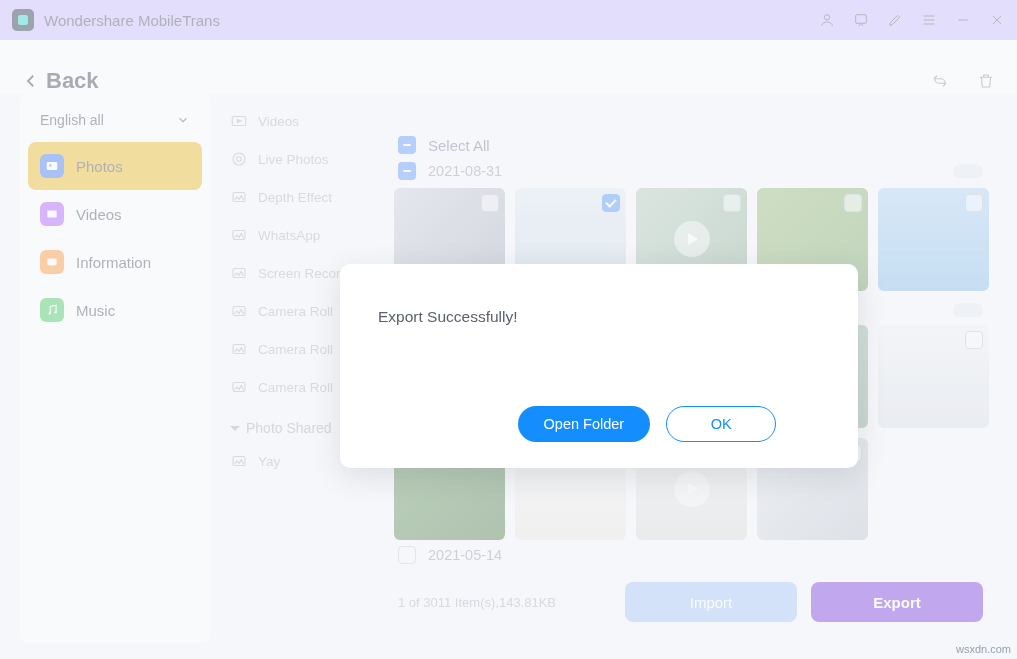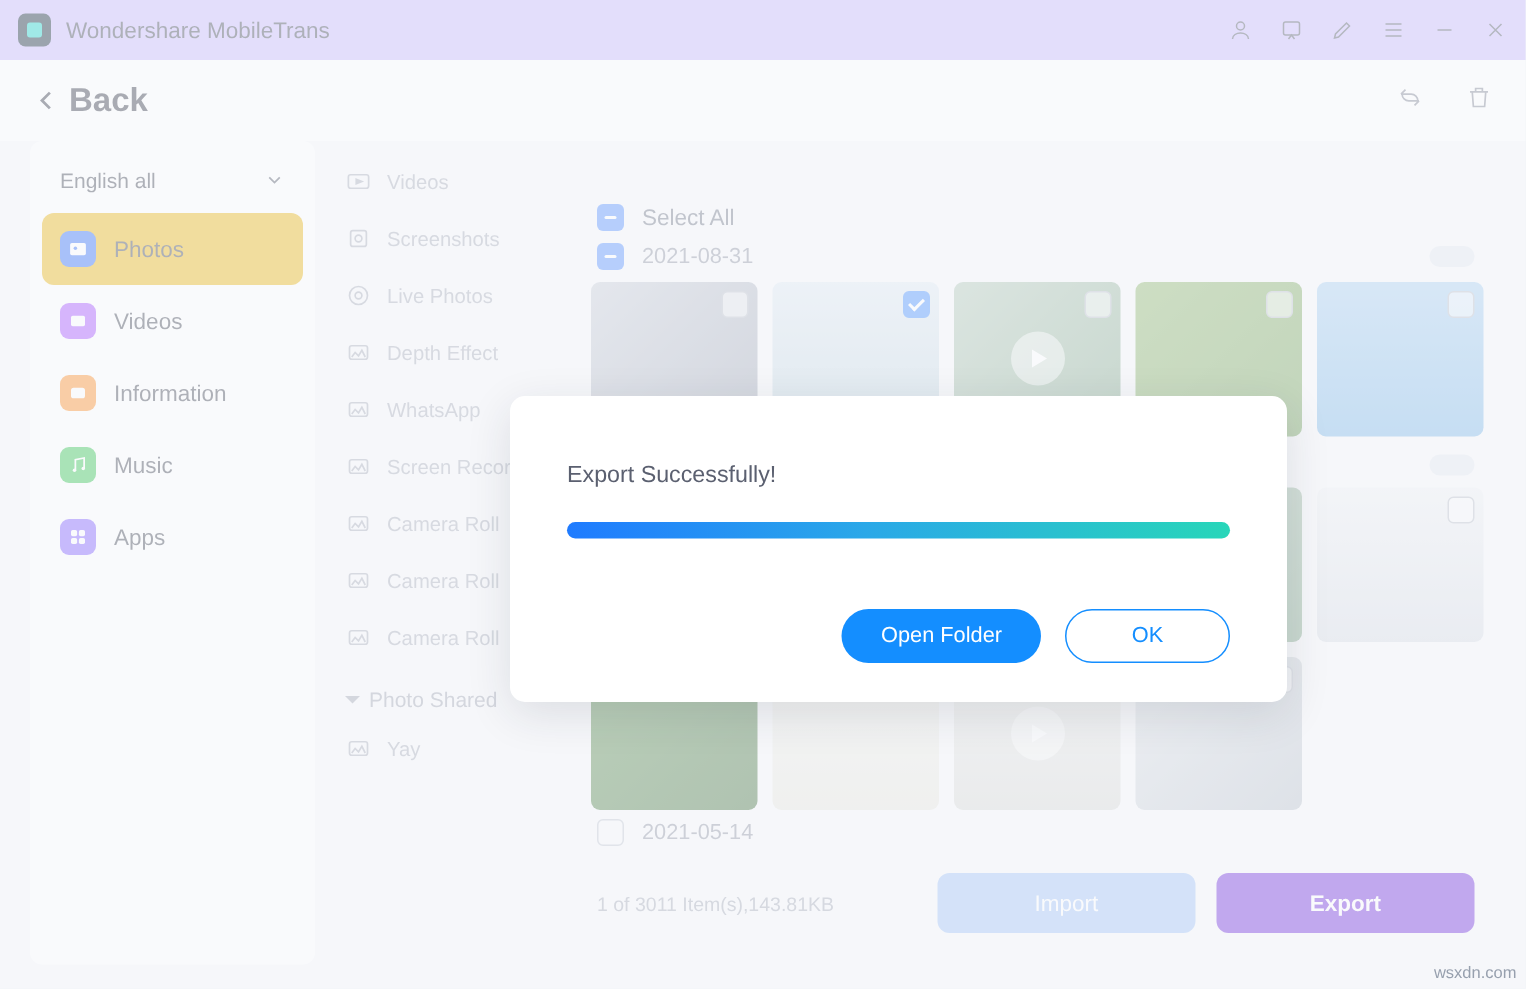--- a/index.html
+++ b/index.html
@@ -8,21 +8,21 @@
   
   .titlebar { height: 40px; display: flex; align-items: center; padding: 0 12px; background: #c4b5fd; }
   .logo { width: 22px; height: 22px; background: #0a1e30; border-radius: 5px; display:flex; align-items:center; justify-content:center; margin-right: 10px; }
   .logo-inner { width:10px; height:10px; background:#15d3c8; border-radius:2px; }
   .titlebar .appname { color:#3a4050; font-size:15px; font-weight:500; flex:1; }
   .title-actions { display:flex; gap:18px; align-items:center; color:#4c5262; }
   .title-actions span { cursor:pointer; display:inline-flex; }
   .title-actions svg { width:16px; height:16px; stroke:#4c5262; fill:none; stroke-width:1.5; }
 
   
-  .backrow { height:54px; display:flex; align-items:center; padding:0 22px; background:#fff; }
+  .backrow { height:54px; display:flex; align-items:flex-end; padding:0 22px; background:#fff; }
   .back-btn { display:flex; align-items:center; gap:6px; color:#2d3140; font-size:22px; font-weight:700; cursor:pointer; flex:1;}
   .back-btn svg { width:18px; height:18px; stroke:#2d3140; stroke-width:2.5; fill:none; }
   .backrow .tools { display:flex; gap:28px; color:#7d8190; }
   .backrow .tools svg { width:18px; height:18px; stroke:#7d8190; fill:none; stroke-width:1.5; }
 
   
   .main { position:absolute; top:94px; left:20px; right:10px; bottom:16px; display:flex; gap:2px; }
   .sidebar { width:190px; background:#fff; border-radius:8px; padding:12px 8px; }
   .filter-row { display:flex; align-items:center; justify-content:space-between; padding:6px 12px 14px; color:#3b3f4e; font-size:14px; font-weight:500; cursor:pointer; }
   .filter-row svg{ width:14px; height:14px; stroke:#4c5262; fill:none; stroke-width:2;}
@@ -58,21 +58,21 @@
   .footer{display:flex;align-items:center;gap:14px;padding:10px 14px 0 4px;}
   .footer .info{color:#a3a8b6;font-size:13px;flex:1;}
   .footer .btn{flex:0 0 172px;height:40px;border-radius:8px;display:flex;align-items:center;justify-content:center;font-size:15px;color:#fff;cursor:pointer;}
   .btn-import{background:#9dc1f6;}
   .btn-export{background:#6d28d9;font-weight:bold;}
 
   
   .dim{position:absolute;inset:0;background:rgba(245,247,250,.62);}
 
   
-  .modal{position:absolute;left:340px;top:264px;width:518px;height:204px;background:#fff;border-radius:10px;box-shadow:0 8px 30px rgba(30,40,60,.12);padding:44px 38px 26px;display:flex;flex-direction:column;}
+  .modal{position:absolute;left:340px;top:264px;width:518px;height:204px;background:#fff;border-radius:10px;box-shadow:0 8px 30px rgba(30,40,60,.12);padding:44px 38px 26px;display:flex;flex-direction:row;}
   .modal .msg{color:#5b6070;font-size:15.5px;font-weight:500;margin-bottom:22px;}
   .modal .bar{height:11px;border-radius:6px;background:linear-gradient(90deg,#1f7bff 0%,#2aa8e8 45%,#28d6b9 100%);}
   .modal .mbtns{margin-top:auto;display:flex;justify-content:flex-end;gap:16px;}
   .mbtn{height:36px;padding:0 26px;border-radius:18px;font-size:14.5px;display:flex;align-items:center;justify-content:center;cursor:pointer;}
   .mbtn.primary{background:#148eff;color:#fff;}
   .mbtn.outline{border:1.5px solid #148eff;color:#148eff;min-width:110px;}
 
   .watermark{position:absolute;right:6px;bottom:4px;font-size:11px;color:#97a0ae;}
 
   
@@ -185,47 +185,29 @@
     <div class="nav-item">
       <div class="nav-icon ic-green">
           <svg viewBox="0 0 24 24">
             <path d="M9 18V6l10-2v12" stroke="#fff" fill="none" stroke-width="2"></path>
             <circle cx="8" cy="18" r="2"></circle>
             <circle cx="18" cy="16" r="2"></circle>
           </svg>
         </div>
       <span>Music</span>
     </div>
-    <div class="nav-item">
-      <div class="nav-icon ic-violet">
-          <svg viewBox="0 0 24 24">
-            <rect x="4" y="4" width="7" height="7" rx="2"></rect>
-            <rect x="13" y="4" width="7" height="7" rx="2"></rect>
-            <rect x="4" y="13" width="7" height="7" rx="2"></rect>
-            <rect x="13" y="13" width="7" height="7" rx="2"></rect>
-          </svg>
-        </div>
-      <span>Apps</span>
-    </div>
   </div>
 
   <div class="mid">
     <div class="folder-item">
         <svg viewBox="0 0 24 24">
           <rect x="3" y="6" width="18" height="12" rx="2"></rect>
           <path d="M10 10l5 2-5 2z" fill="#a7abb8"></path>
         </svg>
         <span>Videos</span>
-      </div>
-    <div class="folder-item">
-        <svg viewBox="0 0 24 24">
-          <rect x="5" y="5" width="14" height="14" rx="2"></rect>
-          <circle cx="12" cy="12" r="3"></circle>
-        </svg>
-        <span>Screenshots</span>
       </div>
     <div class="folder-item">
         <svg viewBox="0 0 24 24">
           <circle cx="12" cy="12" r="8"></circle>
           <circle cx="12" cy="12" r="3"></circle>
         </svg>
         <span>Live Photos</span>
       </div>
     <div class="folder-item">
         <svg viewBox="0 0 24 24">

